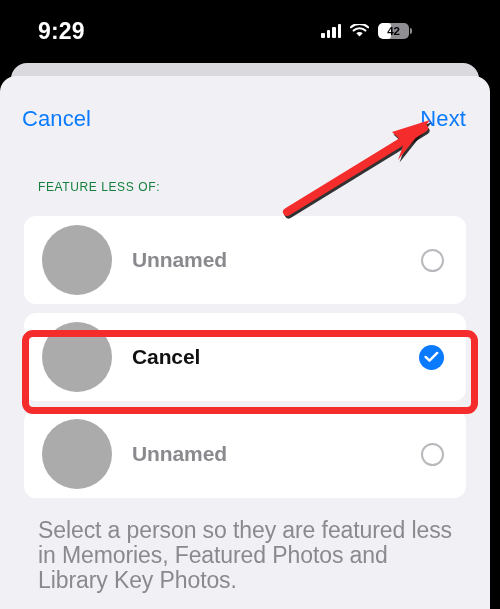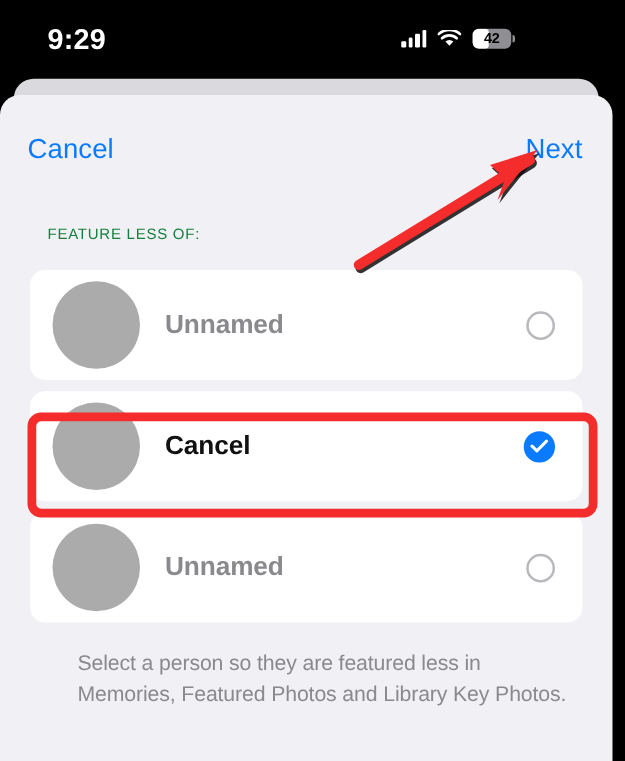--- a/index.html
+++ b/index.html
@@ -109,23 +109,22 @@
   }
   .radio-checked {
     width:25px; height:25px; border-radius:50%;
     background:#0a7aff; flex:0 0 25px;
     display:flex; align-items:center; justify-content:center;
   }
   .radio-checked svg { display:block; }
 
   .footer-note {
     padding:20px 36px 0 38px;
-    font-size:17px; line-height:25px; color:#8a8a8e;
+    font-size:23px; line-height:25px; color:#8a8a8e;
     letter-spacing:-0.1px;
-    margin-left:24px;
   }
 
   
   .annot-box {
     position:absolute; left:22px; top:330px;
     width:456px; height:84px;
     border:7px solid #f42c2c; border-radius:11px;
     pointer-events:none;
   }
   .annot-arrow {

